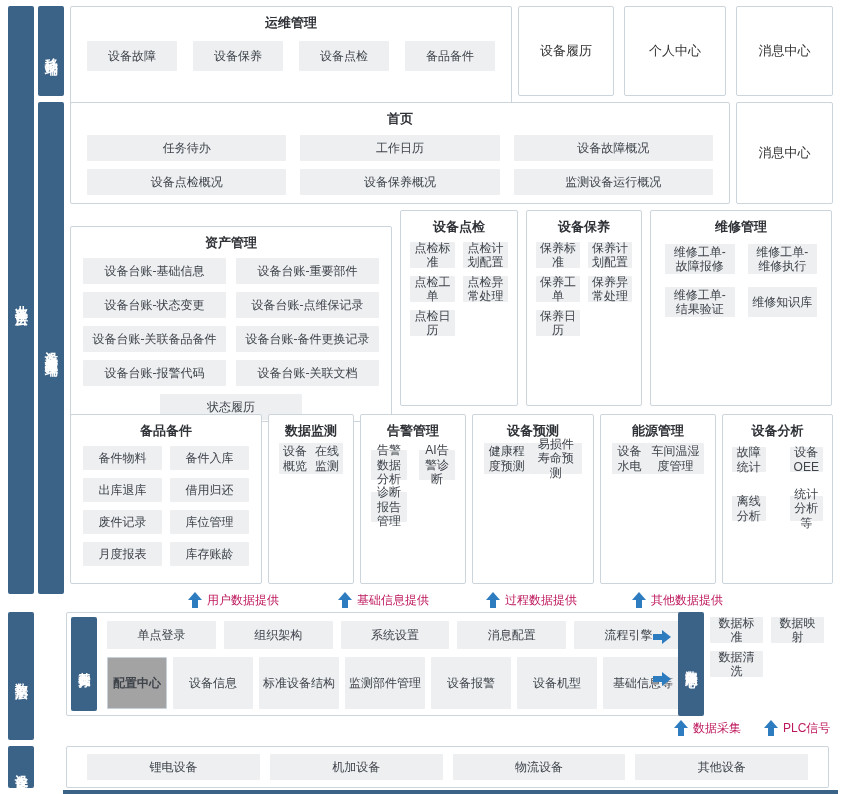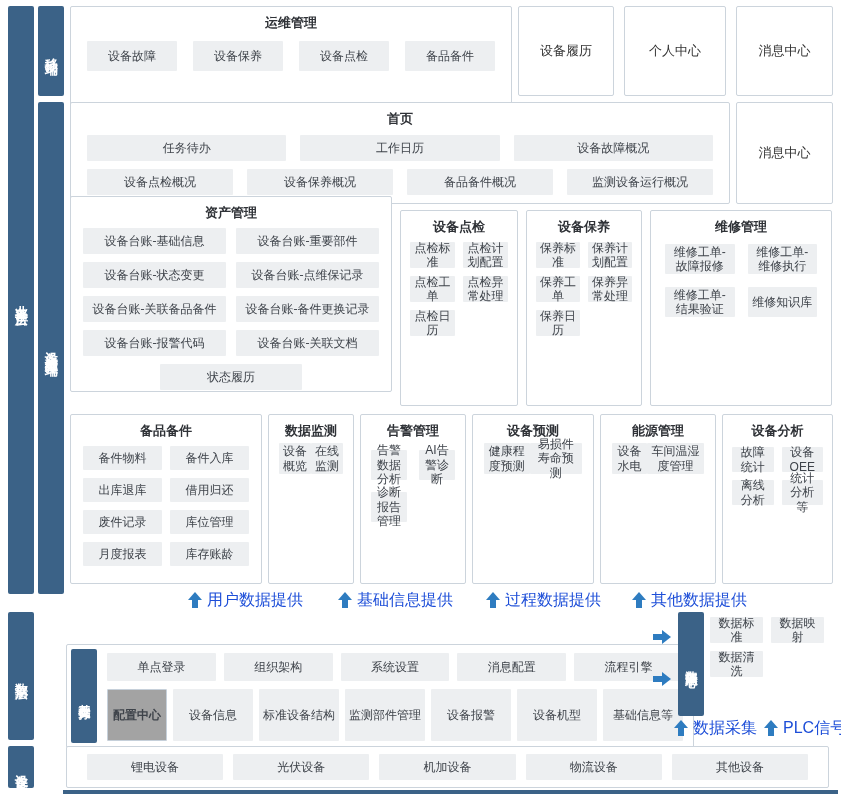--- a/index.html
+++ b/index.html
@@ -17,21 +17,21 @@
   .gi { background:var(--item_bg); color:#3e434a; font-size:12px; display:flex; align-items:center; justify-content:center;
         text-align:center; line-height:1.2; padding:0 3px; border-radius:1px; }
   .hlist { display:flex; }
   .hlist > .gi { flex:1; height:100%; }
   .grid2 { display:grid; grid-template-columns:1fr 1fr;font-family:Liberation Serif, serif; }
   .vgrid { display:grid; grid-template-columns:1fr 1fr; }
   .vspread { position:absolute; display:flex; justify-content:space-evenly; }
   .vspread > .gi { height:31px; }
   .hub { flex:0 0 60px; background:#a3a3a3; border:1px solid #c6d0da; font-weight:bold; }
   .flow { position:absolute; display:flex; align-items:center; gap:5px; height:20px; }
-  .flow-label { font-size:16px; color:#1d4ed8; white-space:nowrap; }
+  .flow-label { font-size:12px; color:#be185d; white-space:nowrap; }
   .arrow-up { position:relative; width:14px; height:17px; display:inline-block; }
   .arrow-up::before { content:""; position:absolute; top:0; left:50%; transform:translateX(-50%);
     border-left:7px solid transparent; border-right:7px solid transparent; border-bottom:8px solid var(--arrow); }
   .arrow-up::after { content:""; position:absolute; top:7px; left:50%; transform:translateX(-50%);
     width:6px; height:9px; background:var(--arrow); }
   .arrow-right { position:absolute; width:18px; height:14px; display:inline-block; }
   .arrow-right::before { content:""; position:absolute; right:0; top:50%; transform:translateY(-50%);
     border-top:7px solid transparent; border-bottom:7px solid transparent; border-left:9px solid var(--arrow); }
   .arrow-right::after { content:""; position:absolute; left:0; top:4px; width:10px; height:6px; background:var(--arrow); }
 </style>
@@ -63,27 +63,26 @@
   <div class="panel" style="left:70px;top:102px;width:660px;height:102px">
     <div class="ptitle">首页</div>
     <div class="hlist" style="margin:9px 16px 0;height:26px;gap:14px">
         <div class="gi">任务待办</div>
         <div class="gi">工作日历</div>
         <div class="gi">设备故障概况</div>
       </div>
     <div class="hlist" style="margin:8px 16px 0;height:26px;gap:14px">
         <div class="gi">设备点检概况</div>
         <div class="gi">设备保养概况</div>
-        <div class="gi">备品备件概况</div>
         <div class="gi">监测设备运行概况</div>
       </div>
   </div>
   <div class="card" style="left:736px;top:102px;width:97px;height:102px">消息中心</div>
 
-  <div class="panel" style="left:70px;top:196px;width:322px;height:196px">
+  <div class="panel" style="left:70px;top:226px;width:322px;height:196px">
     <div class="ptitle">资产管理</div>
     <div class="grid2" style="margin:8px 12px 0;grid-auto-rows:26px;gap:8px 10px">
         <div class="gi">设备台账-基础信息</div>
         <div class="gi">设备台账-重要部件</div>
         <div class="gi">设备台账-状态变更</div>
         <div class="gi">设备台账-点维保记录</div>
         <div class="gi">设备台账-关联备品备件</div>
         <div class="gi">设备台账-备件更换记录</div>
         <div class="gi">设备台账-报警代码</div>
         <div class="gi">设备台账-关联文档</div>
@@ -165,21 +164,21 @@
   <div class="panel" style="left:600px;top:414px;width:116px;height:170px">
     <div class="ptitle">能源管理</div>
     <div class="vspread" style="left:11px;right:11px;top:28px;bottom:14px">
         <div class="gi">设备水电</div>
         <div class="gi">车间温湿度管理</div>
       </div>
   </div>
 
   <div class="panel" style="left:722px;top:414px;width:111px;height:170px">
     <div class="ptitle">设备分析</div>
-    <div class="vgrid" style="margin:9px 9px 0;grid-auto-rows:25px;gap:8px">
+    <div class="vgrid" style="margin:9px 9px 0;grid-auto-rows:25px;gap:24px">
         <div class="gi">故障统计</div>
         <div class="gi">设备OEE</div>
         <div class="gi">离线分析</div>
         <div class="gi">统计分析等</div>
       </div>
   </div>
 
   <div class="flow" style="left:188px;top:590px">
     <span class="arrow-up"></span>
     <span class="flow-label">用户数据提供</span>
@@ -192,21 +191,21 @@
     <span class="arrow-up"></span>
     <span class="flow-label">过程数据提供</span>
   </div>
   <div class="flow" style="left:632px;top:590px">
     <span class="arrow-up"></span>
     <span class="flow-label">其他数据提供</span>
   </div>
 
   <div class="vbar" style="left:8px;top:612px;width:26px;height:128px">数据层</div>
 
-  <div class="panel" style="left:66px;top:644px;width:628px;height:104px">
+  <div class="panel" style="left:66px;top:612px;width:628px;height:104px">
     <div class="vbar vbar-sm" style="left:4px;top:4px;width:26px;height:94px">基础支撑</div>
     <div class="hlist" style="position:absolute;left:40px;top:8px;right:10px;height:28px;gap:8px">
         <div class="gi">单点登录</div>
         <div class="gi">组织架构</div>
         <div class="gi">系统设置</div>
         <div class="gi">消息配置</div>
         <div class="gi">流程引擎</div>
       </div>
     <div style="position:absolute;left:40px;top:44px;right:10px;height:52px;display:flex;gap:6px">
       <div class="gi hub">配置中心</div>
@@ -237,21 +236,20 @@
   </div>
   <div class="flow" style="left:764px;top:718px">
     <span class="arrow-up"></span>
     <span class="flow-label">PLC信号</span>
   </div>
 
   <div class="vbar" style="left:8px;top:746px;width:26px;height:42px">设备层</div>
   <div class="panel" style="left:66px;top:746px;width:763px;height:42px">
     <div class="hlist" style="margin:7px 20px 0;height:26px;gap:10px">
         <div class="gi">锂电设备</div>
-        <div class="gi">光伏设备</div>
         <div class="gi">机加设备</div>
         <div class="gi">物流设备</div>
         <div class="gi">其他设备</div>
       </div>
   </div>
 
   <div style="position:absolute;left:63px;top:790px;width:775px;height:4px;background:var(--bar)"></div>
 
 </div>
 

